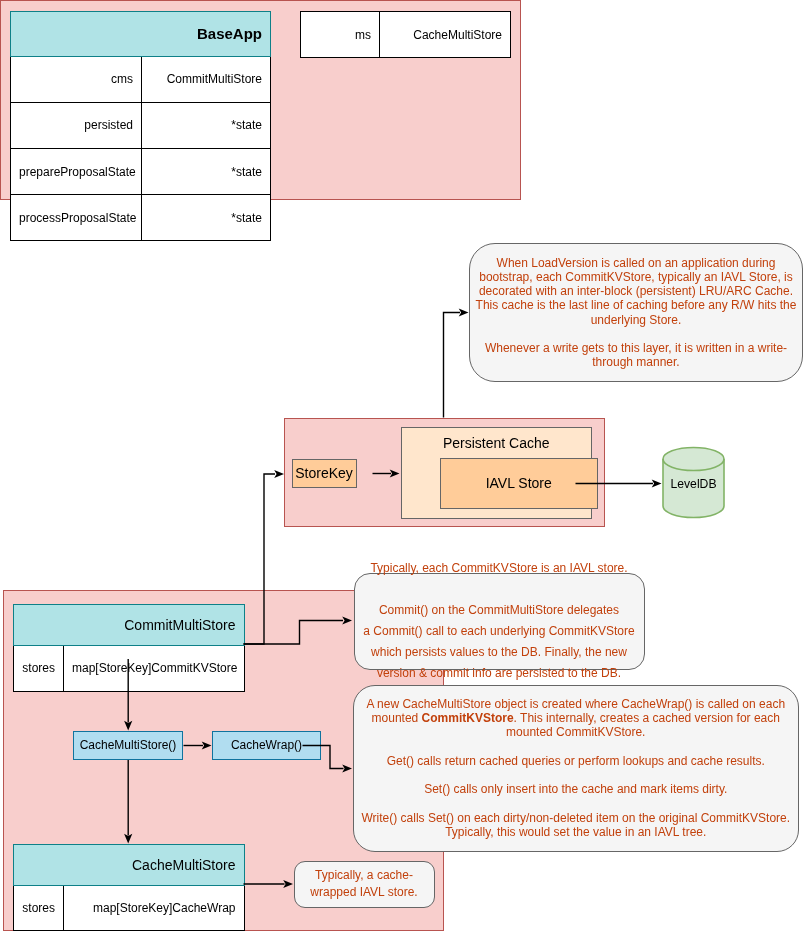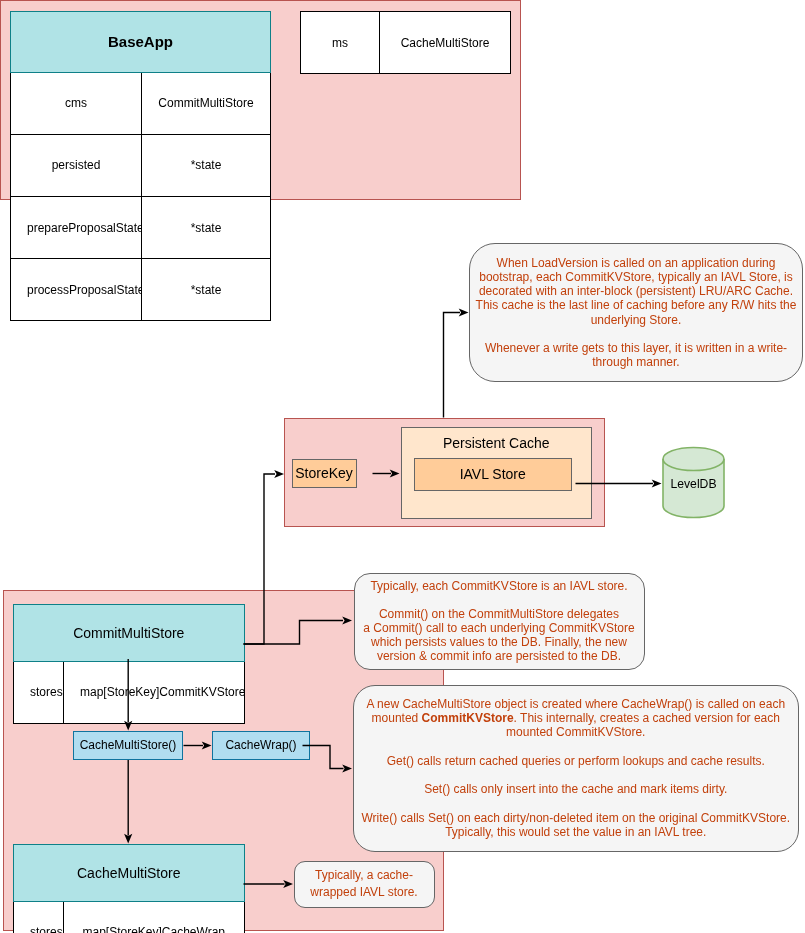--- a/index.html
+++ b/index.html
@@ -4,22 +4,22 @@
 <style>
   html,body{margin:0;padding:0;background:#fff;}
   #c{position:relative;width:805px;height:933px;background:#fff;
      font-family:"Liberation Sans", sans-serif;overflow:hidden;}
   .abs{position:absolute;box-sizing:border-box;}
   .pink{background:#F8CECC;border:1.5px solid #B85450;}
   .bubble{background:#F5F5F5;border:1.4px solid #666;color:#c2410c;
           display:flex;align-items:center;justify-content:center;
           text-align:center;font-size:12px;line-height:14px;}
   table.t{border-collapse:collapse;position:absolute;table-layout:fixed;}
-  table.t td{border:1.4px solid #000;background:#fff;text-align:center;
-             vertical-align:middle;font-size:12px;padding:16px;overflow:hidden;white-space:nowrap;}
+  table.t td{border:1.4px solid #000;background:#fff;text-align:right;
+             vertical-align:middle;font-size:12px;padding:8px;overflow:hidden;white-space:nowrap;}
   table.t td.hd{background:#B0E3E6;border:1.4px solid #0E8088;}
   .bluebox{background:#B1DDF0;border:1.4px solid #10739E;display:flex;
            align-items:center;justify-content:center;font-size:12px;}
   .orangebox{background:#FFCC99;border:1.4px solid #666;display:flex;
            align-items:center;justify-content:center;font-size:14px;}
   svg.ov{position:absolute;left:0;top:0;pointer-events:none;}
 </style>
 </head>
 <body>
 <div id="c">
@@ -101,30 +101,30 @@
           <td>map[StoreKey]CacheWrap</td>
         </tr>
   </tbody>
     </table>
 
   <div class="abs orangebox" style="left:291.5px;top:458.5px;width:65px;height:29.5px;">StoreKey</div>
 
   <div class="abs" style="left:400.5px;top:427px;width:191.5px;height:92px;background:#FFE6CC;border:1.4px solid #666;">
     <div style="position:absolute;top:7px;left:0;width:100%;text-align:center;font-size:14px;">Persistent Cache</div>
   </div>
-  <div class="abs orangebox" style="left:414px;top:457.5px;width:157.5px;height:33px;">IAVL Store</div>
+  <div class="abs orangebox" style="left:440px;top:457.5px;width:157.5px;height:51px;">IAVL Store</div>
 
   <svg class="abs" style="left:662px;top:446px;" width="63" height="73" viewBox="0 0 63 73">
     <path d="M1,13 A30.5,11.5 0 0 1 62,13 L62,60 A30.5,11.5 0 0 1 1,60 Z" fill="#D5E8D4" stroke="#82B366" stroke-width="1.6"></path>
     <path d="M1,13 A30.5,11.5 0 0 0 62,13" fill="none" stroke="#82B366" stroke-width="1.6"></path>
     <text x="31.5" y="41.5" text-anchor="middle" font-size="12.2" fill="#000" font-family="Liberation Sans, sans-serif">LevelDB</text>
   </svg>
 
   <div class="abs bluebox" style="left:73px;top:730.5px;width:110px;height:29.5px;">CacheMultiStore()</div>
-  <div class="abs bluebox" style="left:212px;top:730.5px;width:98px;height:29.5px;">CacheWrap()</div>
+  <div class="abs bluebox" style="left:212px;top:730.5px;width:109px;height:29.5px;">CacheWrap()</div>
 
   <svg class="ov" width="805" height="933">
     <g fill="none" stroke="#000" stroke-width="1.4">
       <path d="M243.5,644 H264 V474 H275"></path>
       <path d="M243.5,644 H299.5 V620.5 H343"></path>
       <path d="M372.5,473.5 H391"></path>
       <path d="M443.5,417.5 V312.5 H460"></path>
       <path d="M575.5,483.5 H653"></path>
       <path d="M128.2,659 V722.5"></path>
       <path d="M183.5,745.5 H203"></path>
@@ -150,21 +150,21 @@
     <div>When LoadVersion is called on an application during<br>
 bootstrap, each CommitKVStore, typically an IAVL Store, is<br>
 decorated with an inter-block (persistent) LRU/ARC Cache.<br>
 This cache is the last line of caching before any R/W hits the<br>
 underlying Store.<br>
 &nbsp;<br>
 Whenever a write gets to this layer, it is written in a write-<br>
 through manner.</div>
   </div>
 
-  <div class="abs bubble" style="left:353.5px;top:572.5px;width:291px;height:97px;border-radius:16px;line-height:14px;">
+  <div class="abs bubble" style="left:353.5px;top:572.5px;width:291px;height:97px;border-radius:16px;line-height:21px;">
     <div>Typically, each CommitKVStore is an IAVL store.<br>
 &nbsp;<br>
 Commit() on the CommitMultiStore delegates<br>
 a Commit() call to each underlying CommitKVStore<br>
 which persists values to the DB. Finally, the new<br>
 version &amp; commit info are persisted to the DB.</div>
   </div>
 
   <div class="abs bubble" style="left:352.5px;top:684.5px;width:446.5px;height:167px;border-radius:22px;line-height:14.3px;">
     <div>A new CacheMultiStore object is created where CacheWrap() is called on each<br>

